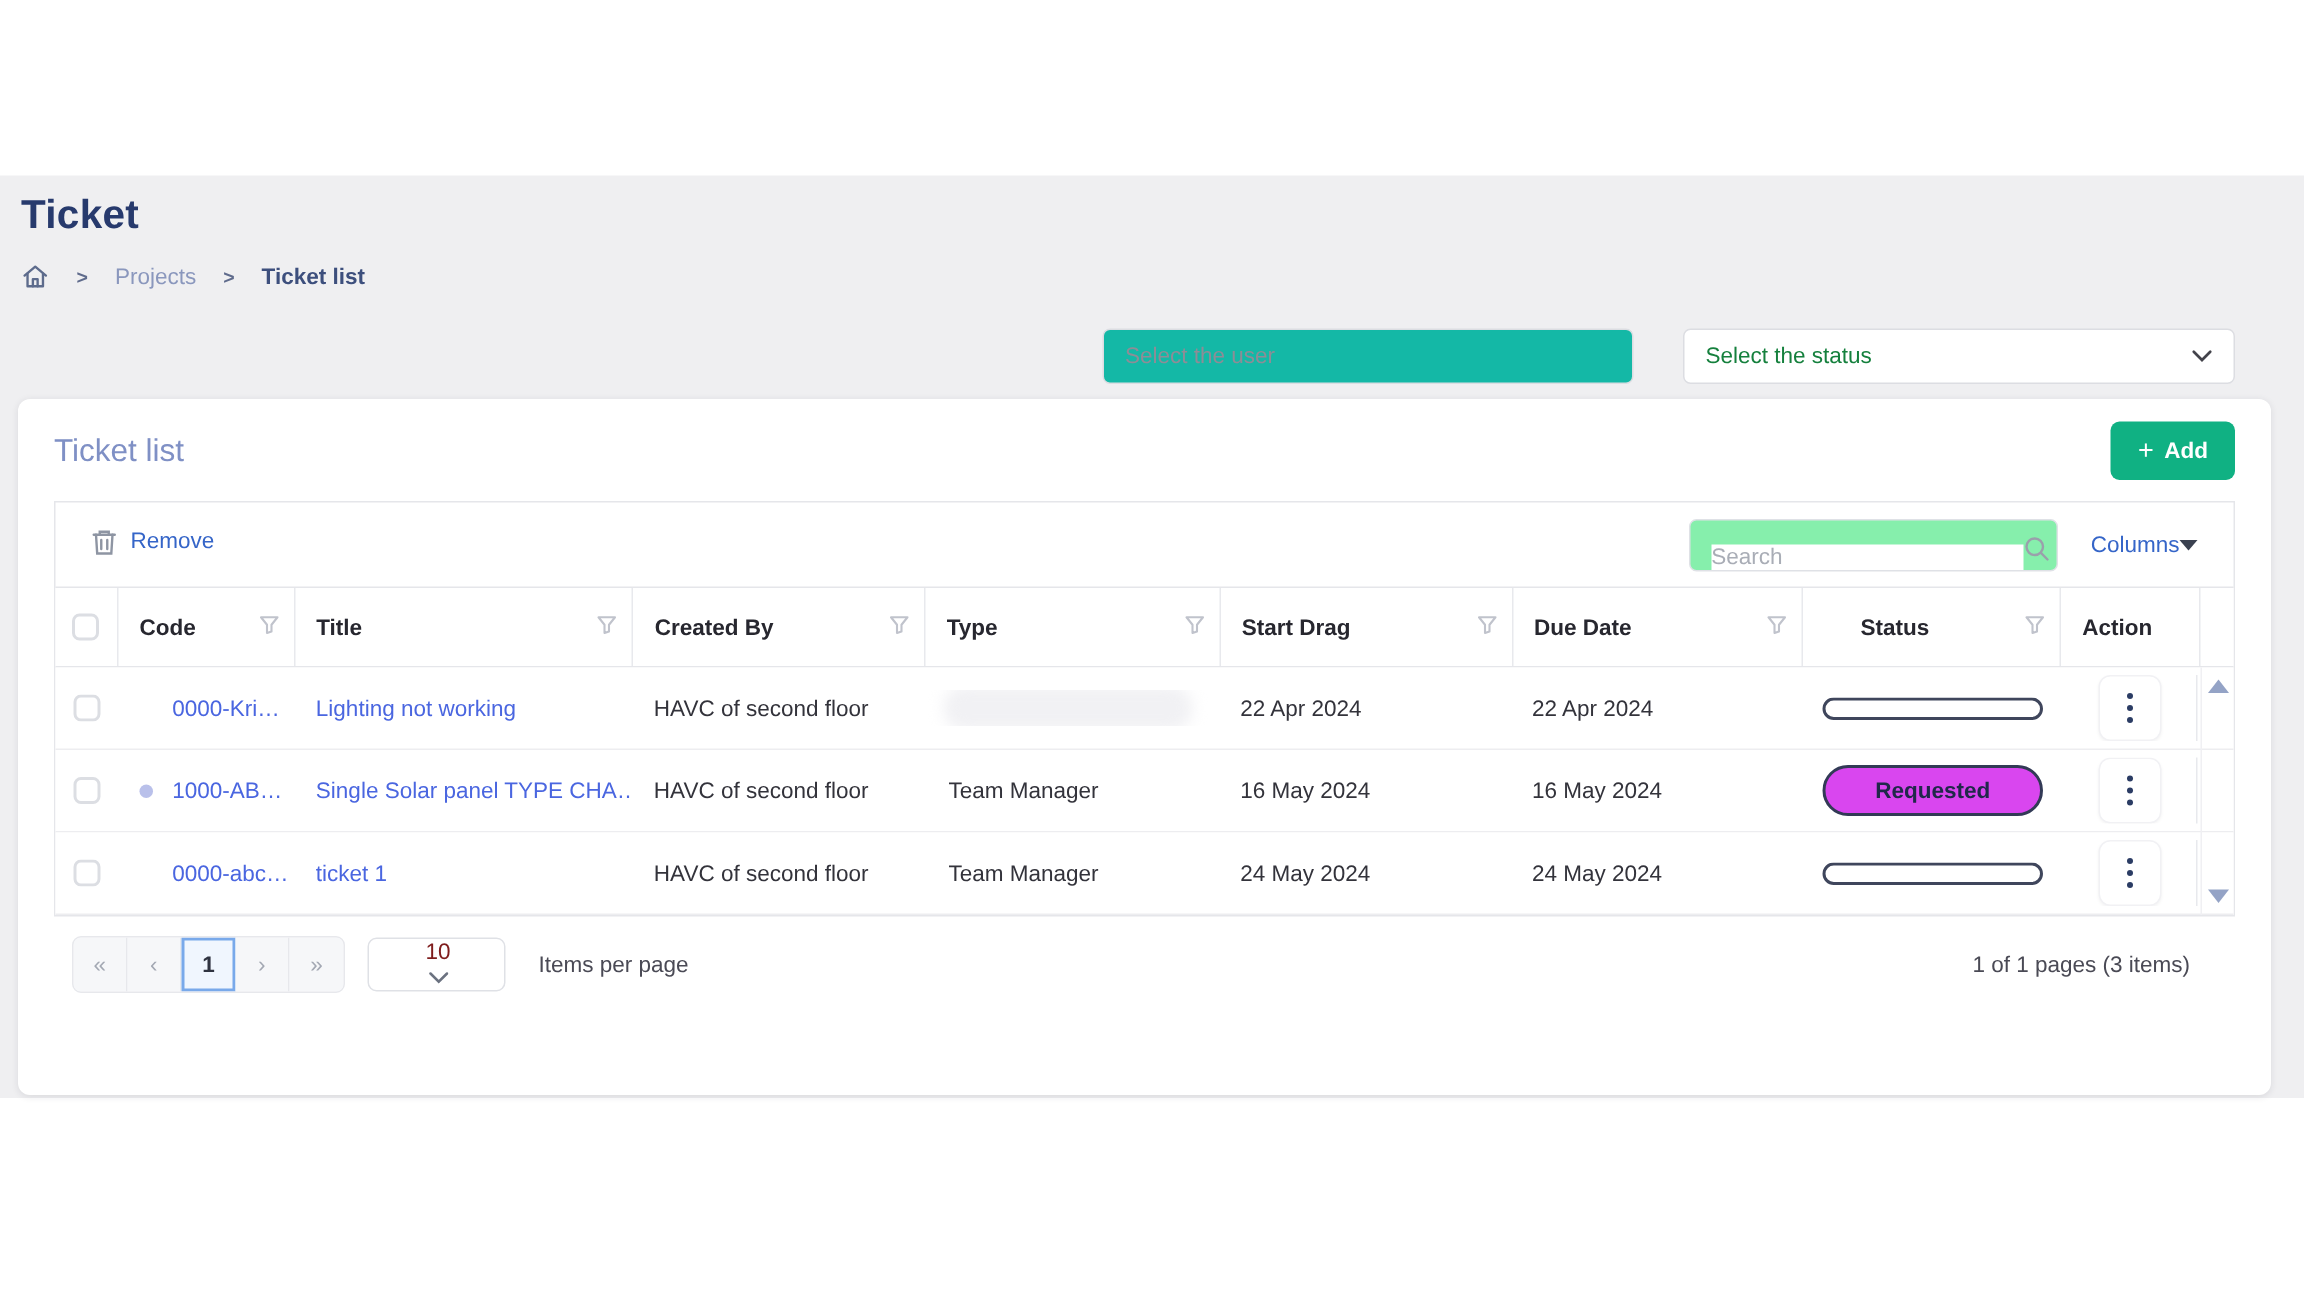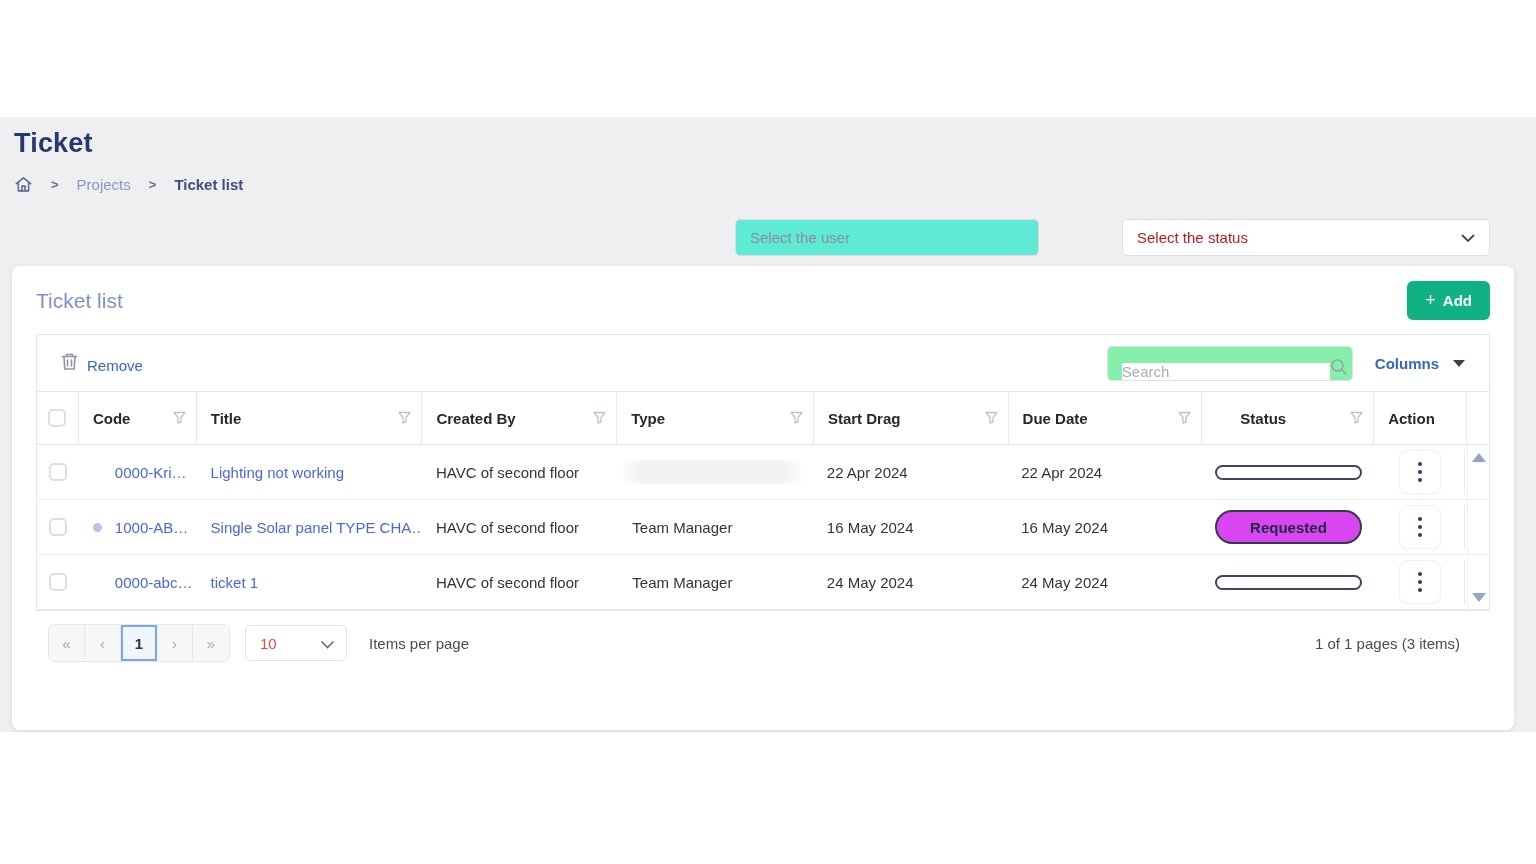--- a/index.html
+++ b/index.html
@@ -8,39 +8,39 @@
   .gray-panel { position:absolute; left:0; top:117px; width:1536px; height:615px; background:#efeff1; }
 
   .page-title { position:absolute; left:14px; top:128px; font-size:27px; font-weight:bold; color:#273a6d; letter-spacing:.2px; }
 
   .breadcrumb { position:absolute; left:14px; top:175px; display:flex; align-items:center; gap:12px; font-size:15px; }
   .breadcrumb .sep { color:#5f6b8c; font-size:13px; font-weight:bold; padding:0 6px; }
   .crumb-link { color:#8a97bd; }
   .crumb-current { color:#3d4f7d; font-weight:bold; }
   .home-ic { display:flex; align-items:center; }
 
-  .filter-user { position:absolute; left:735px; top:219px; width:304px; height:37px; background:#5eead4; border:1px solid #dcdde2; border-radius:5px; padding:0 14px; font-size:15px; color:#333; font-family:"Liberation Sans", sans-serif; }
+  .filter-user { position:absolute; left:735px; top:219px; width:354px; height:37px; background:#14b8a6; border:1px solid #dcdde2; border-radius:5px; padding:0 14px; font-size:15px; color:#333; font-family:"Liberation Sans", sans-serif; }
   .filter-user::placeholder { color:#8d8d96; }
-  .filter-status { position:absolute; left:1122px; top:219px; width:368px; height:37px; background:#fff; border:1px solid #dcdde2; border-radius:5px; padding:0 14px; font-size:15px; color:#b91c1c; display:flex; align-items:center; justify-content:space-between; cursor:pointer; }
+  .filter-status { position:absolute; left:1122px; top:219px; width:368px; height:37px; background:#fff; border:1px solid #dcdde2; border-radius:5px; padding:0 14px; font-size:15px; color:#15803d; display:flex; align-items:center; justify-content:space-between; cursor:pointer; }
 
   .card { position:absolute; left:12px; top:266px; width:1502px; height:464px; background:#fff; border-radius:8px; box-shadow:0 1px 5px rgba(40,40,60,.10); }
   .card-header { display:flex; align-items:center; justify-content:space-between; padding:15px 24px 14px 24px; }
   .card-title { font-size:21px; color:#7f90c5; }
   .add-btn { background:#10b183; color:#fff; border:none; border-radius:6px; height:39px; padding:0 18px; font-size:15px; font-weight:bold; display:flex; align-items:center; gap:7px; cursor:pointer; }
   .add-btn .plus { font-weight:normal; font-size:18px; }
 
   .grid-wrap { margin:0 24px; border:1px solid #e5e6ea; }
   .group-row { height:36px; background:#f7f8fa; border-bottom:1px solid #e5e6ea; display:flex; align-items:center; justify-content:center; font-size:15px; color:#4a4a55; }
   .toolbar { height:57px; display:flex; align-items:center; padding:0 24px; border-bottom:1px solid #e5e6ea; }
-  .remove-btn { display:flex; align-items:flex-end; gap:9px; background:none; border:none; cursor:pointer; font-size:15px; color:#3565c8; font-family:"Liberation Sans", sans-serif; }
+  .remove-btn { display:flex; align-items:flex-start; gap:9px; background:none; border:none; cursor:pointer; font-size:15px; color:#3565c8; font-family:"Liberation Sans", sans-serif; }
   .toolbar-right { margin-left:auto; display:flex; align-items:center; gap:22px; }
   .search-box { width:246px; height:35px; border:1px solid #dfe1e6; border-radius:5px; display:flex; align-items:flex-end; padding:0 4px 0 14px; background:#86efac; }
   .search-box input { border:none; outline:none; flex:1; font-size:15px; color:#333; font-family:"Liberation Sans", sans-serif; }
   .search-box input::placeholder { color:#a9adb6; }
-  .columns-btn { display:flex; align-items:center; gap:14px; background:none; border:none; cursor:pointer; font-size:15px; font-weight:bold; color:#3565c8; font-family:"Liberation Sans", sans-serif; }
+  .columns-btn { display:flex; align-items:center; gap:0; background:none; border:none; cursor:pointer; font-size:15px; font-weight:normal; color:#3565c8; font-family:"Liberation Sans", sans-serif; }
   .caret-down { width:0; height:0; border-left:6px solid transparent; border-right:6px solid transparent; border-top:7px solid #3a4150; }
 
   .hdr-row { display:flex; height:53px; border-bottom:1px solid #e5e6ea; background:#fff; }
   .hcell { display:flex; align-items:center; border-right:1px solid #e8e9ed; font-size:15px; font-weight:bold; color:#27272f; padding:0 10px 0 14px; }
   .hcell:last-child { border-right:none; }
   .hcell .lbl { flex:1; }
   .c-check { width:42px; justify-content:center; padding:0; }
   .c-code { width:118px; }
   .c-title { width:226px; }
   .c-type { width:197px; }
@@ -69,21 +69,21 @@
 
   .vscroll { position:absolute; right:0; top:0; bottom:0; width:22px; border-left:1px solid #f0f0f3; }
   .tri-up { position:absolute; top:8px; left:4px; width:0; height:0; border-left:7px solid transparent; border-right:7px solid transparent; border-bottom:9px solid #94a3c6; cursor:pointer; }
   .tri-dn { position:absolute; bottom:8px; left:4px; width:0; height:0; border-left:7px solid transparent; border-right:7px solid transparent; border-top:9px solid #94a3c6; cursor:pointer; }
 
   .pagi { display:flex; align-items:center; margin:0 24px; padding:13px 0 0 12px; }
   .pager { display:flex; border:1px solid #e7e8ec; border-radius:6px; overflow:hidden; background:#f6f7f9; }
   .pcell { width:36px; height:36px; display:flex; align-items:center; justify-content:center; font-size:15px; color:#a3a8b3; border-right:1px solid #e7e8ec; cursor:pointer; background:#f6f7f9; }
   .pcell:last-child { border-right:none; }
   .pcell.active { background:#f0f6fe; border:2px solid #79a9ea; color:#2f3340; font-weight:bold; }
-  .size-select { margin-left:15px; width:102px; height:36px; border:1px solid #dfe1e6; border-radius:6px; background:#fff; display:flex; align-items:center; justify-content:space-between; padding:0 12px 0 14px; font-size:15px; color:#ef4444; cursor:pointer; }
+  .size-select { margin-left:15px; width:92px; height:36px; border:1px solid #dfe1e6; border-radius:6px; background:#fff; display:flex; align-items:center; justify-content:space-between; padding:0 12px 0 14px; font-size:15px; color:#7f1d1d; cursor:pointer;flex-direction:column; }
   .ipp-label { margin-left:22px; font-size:15px; color:#4a4a55; }
   .pagi-summary { margin-left:auto; font-size:15px; color:#4a4a55; padding-right:30px; }
 </style>
 </head>
 <body>
 
 <div class="gray-panel"></div>
 
 <h1 class="page-title">Ticket</h1>
 

